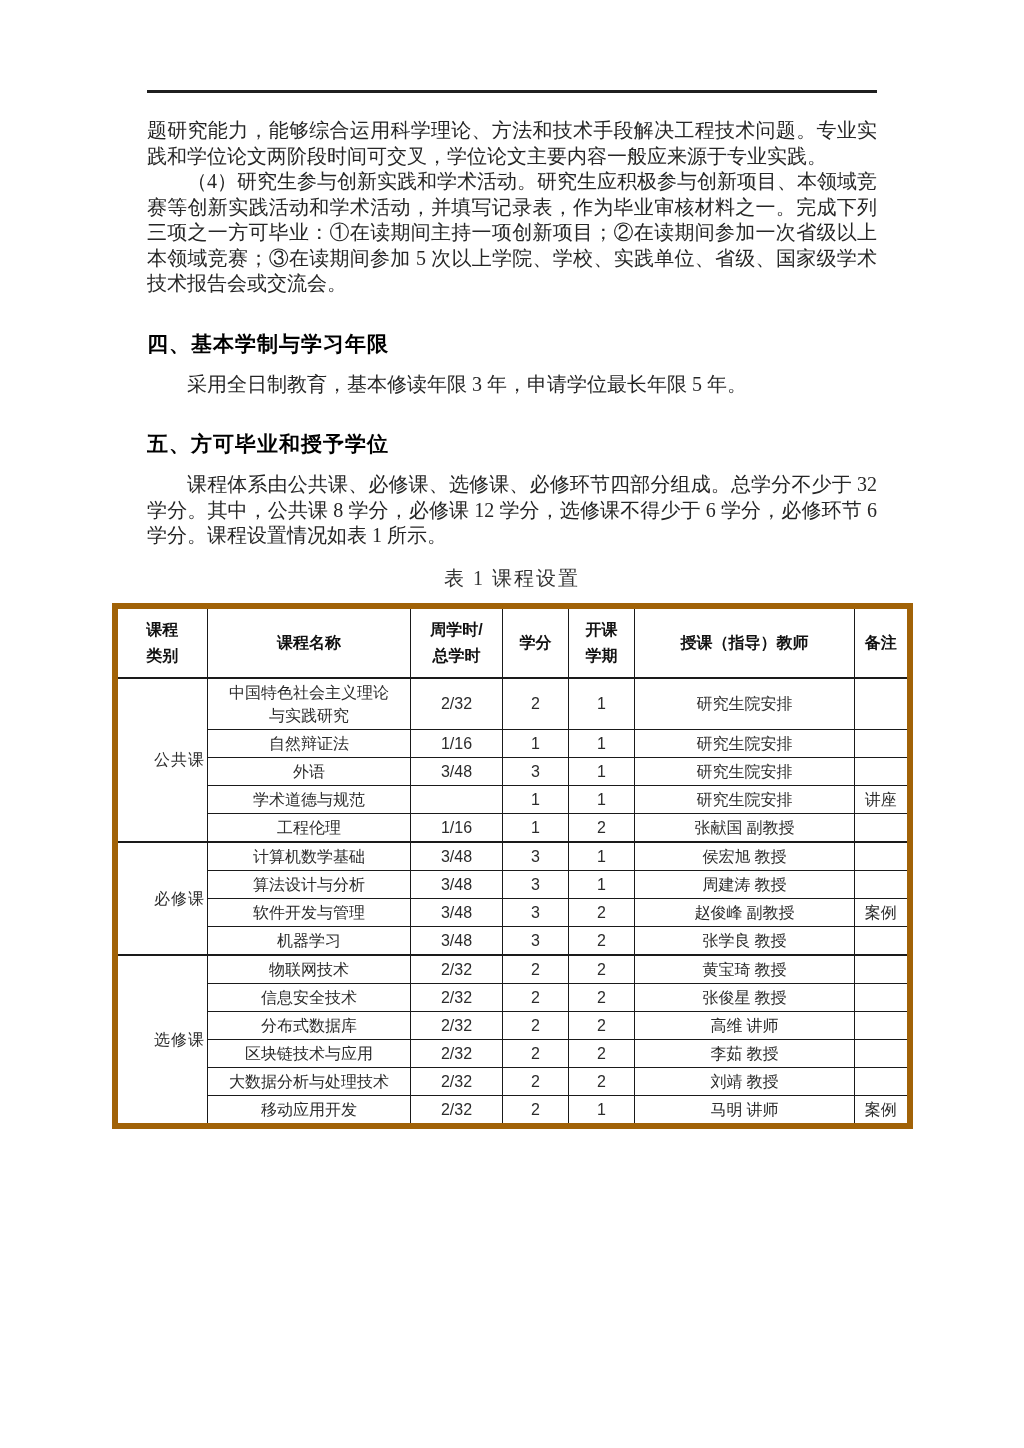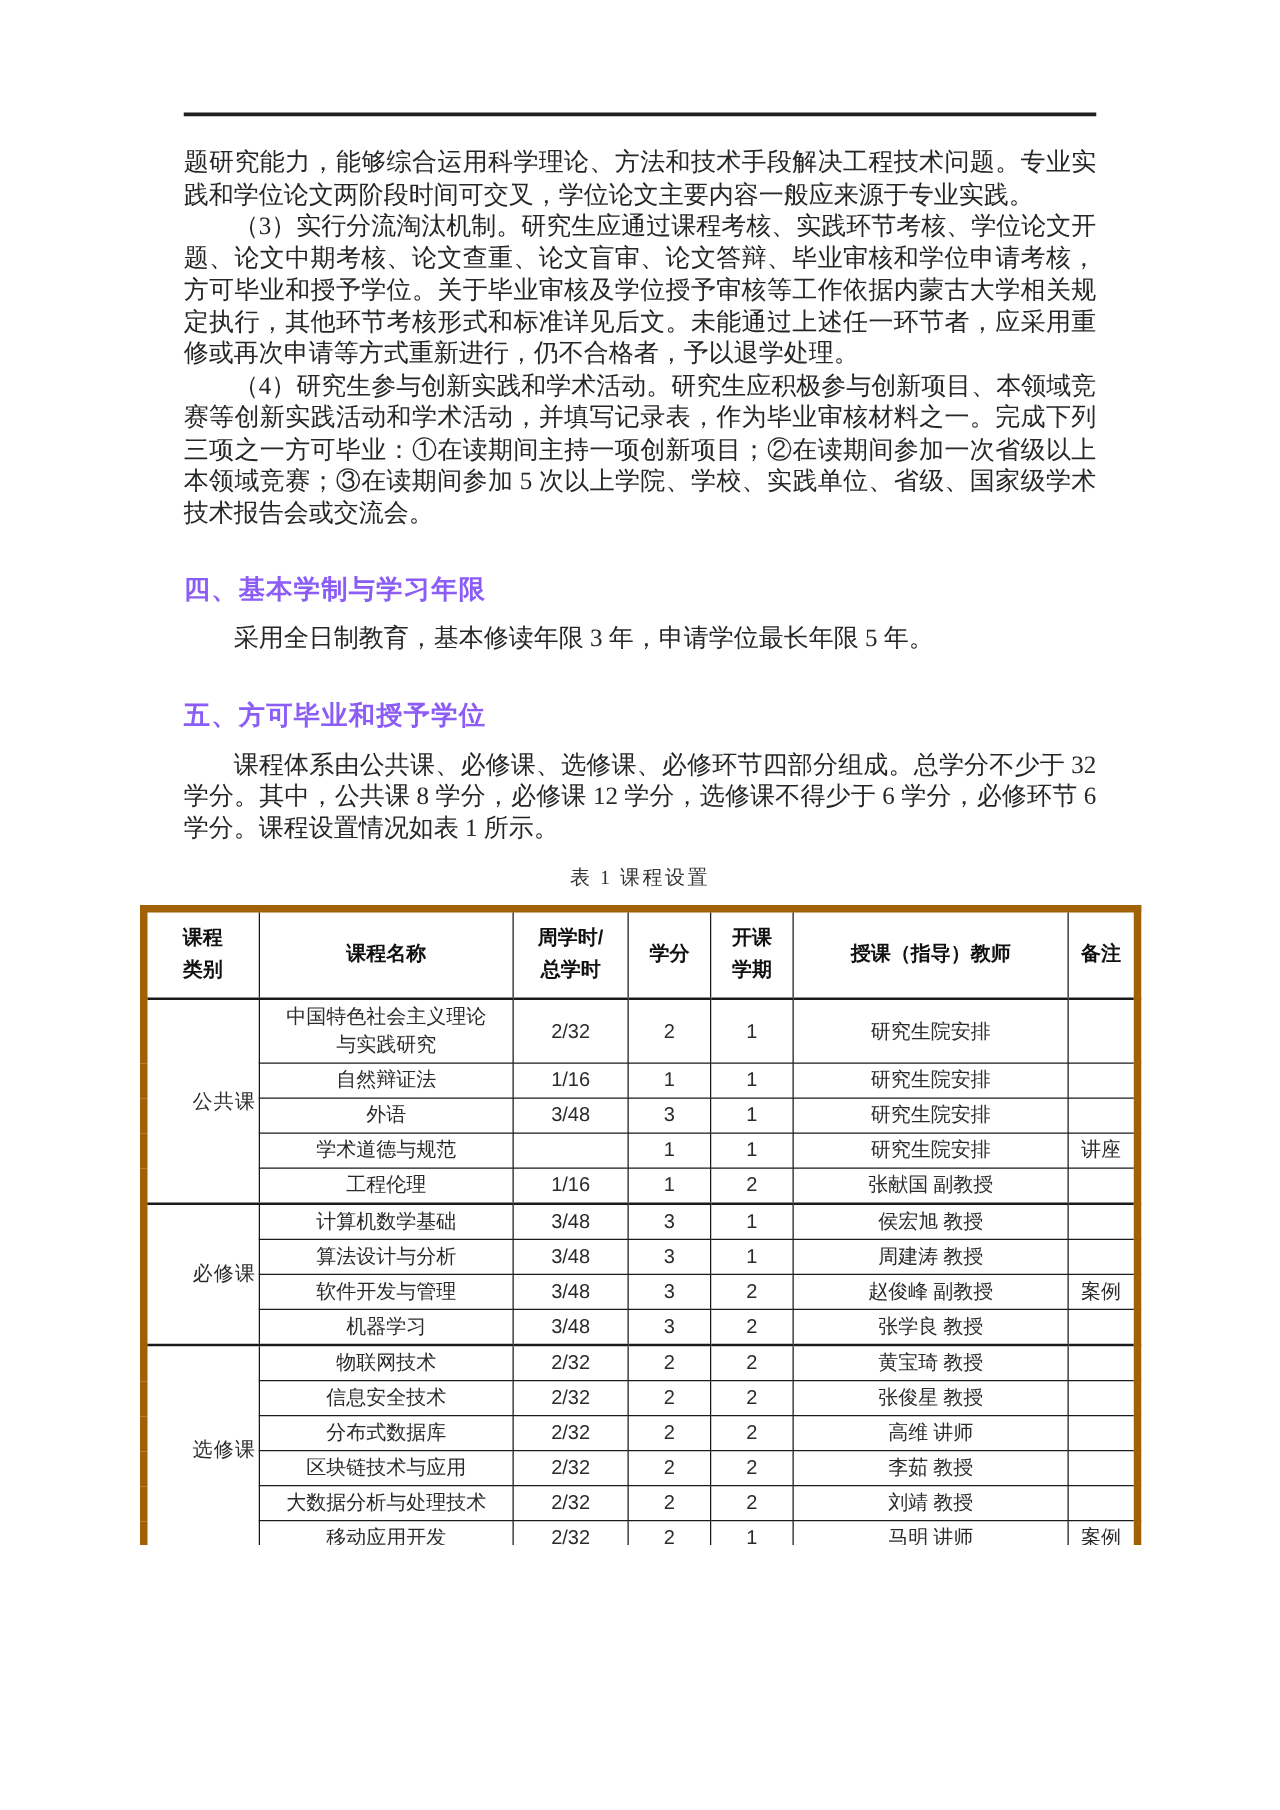--- a/index.html
+++ b/index.html
@@ -28,27 +28,27 @@
     text-align: justify;
     margin: 0;
     color: #262626;
   }
   p.first { margin-top: 25px; }
   p.indent { text-indent: 2em; }
   h2.sec-heading {
     font-family: "Liberation Sans", "DejaVu Sans", sans-serif;
     font-size: 21px;
     font-weight: bold;
-    color: #8b5cf6;
+    color: #000000;
     margin: 33px 0 14px 0;
     letter-spacing: 1px;
   }
   .tbl-caption {
     text-align: center;
-    font-size: 16px;
+    font-size: 20px;
     color: #333333;
     margin: 16px 0 11px 0;
     letter-spacing: 2px;
   }
   table.course {
     border-collapse: collapse;
     table-layout: fixed;
     width: 795px;
     margin: 0 auto;
     border: 6px solid #a16207;
@@ -86,21 +86,20 @@
   table.course td.col-name { padding: 2px 2px; }
 </style>
 </head>
 <body>
 
 <div class="page">
   <div class="top-rule"></div>
 
   <div class="text-col">
     <p class="body-text first">题研究能力，能够综合运用科学理论、方法和技术手段解决工程技术问题。专业实践和学位论文两阶段时间可交叉，学位论文主要内容一般应来源于专业实践。</p>
-    <p class="body-text indent">（3）实行分流淘汰机制。研究生应通过课程考核、实践环节考核、学位论文开题、论文中期考核、论文查重、论文盲审、论文答辩、毕业审核和学位申请考核，方可毕业和授予学位。关于毕业审核及学位授予审核等工作依据内蒙古大学相关规定执行，其他环节考核形式和标准详见后文。未能通过上述任一环节者，应采用重修或再次申请等方式重新进行，仍不合格者，予以退学处理。</p>
     <p class="body-text indent">（4）研究生参与创新实践和学术活动。研究生应积极参与创新项目、本领域竞赛等创新实践活动和学术活动，并填写记录表，作为毕业审核材料之一。完成下列三项之一方可毕业：①在读期间主持一项创新项目；②在读期间参加一次省级以上本领域竞赛；③在读期间参加 5 次以上学院、学校、实践单位、省级、国家级学术技术报告会或交流会。</p>
 
     <h2 class="sec-heading">四、基本学制与学习年限</h2>
     <p class="body-text indent">采用全日制教育，基本修读年限 3 年，申请学位最长年限 5 年。</p>
 
     <h2 class="sec-heading">五、方可毕业和授予学位</h2>
     <p class="body-text indent">课程体系由公共课、必修课、选修课、必修环节四部分组成。总学分不少于 32 学分。其中，公共课 8 学分，必修课 12 学分，选修课不得少于 6 学分，必修环节 6 学分。课程设置情况如表 1 所示。</p>
 
     <div class="tbl-caption">表 1 课程设置</div>
   </div>

